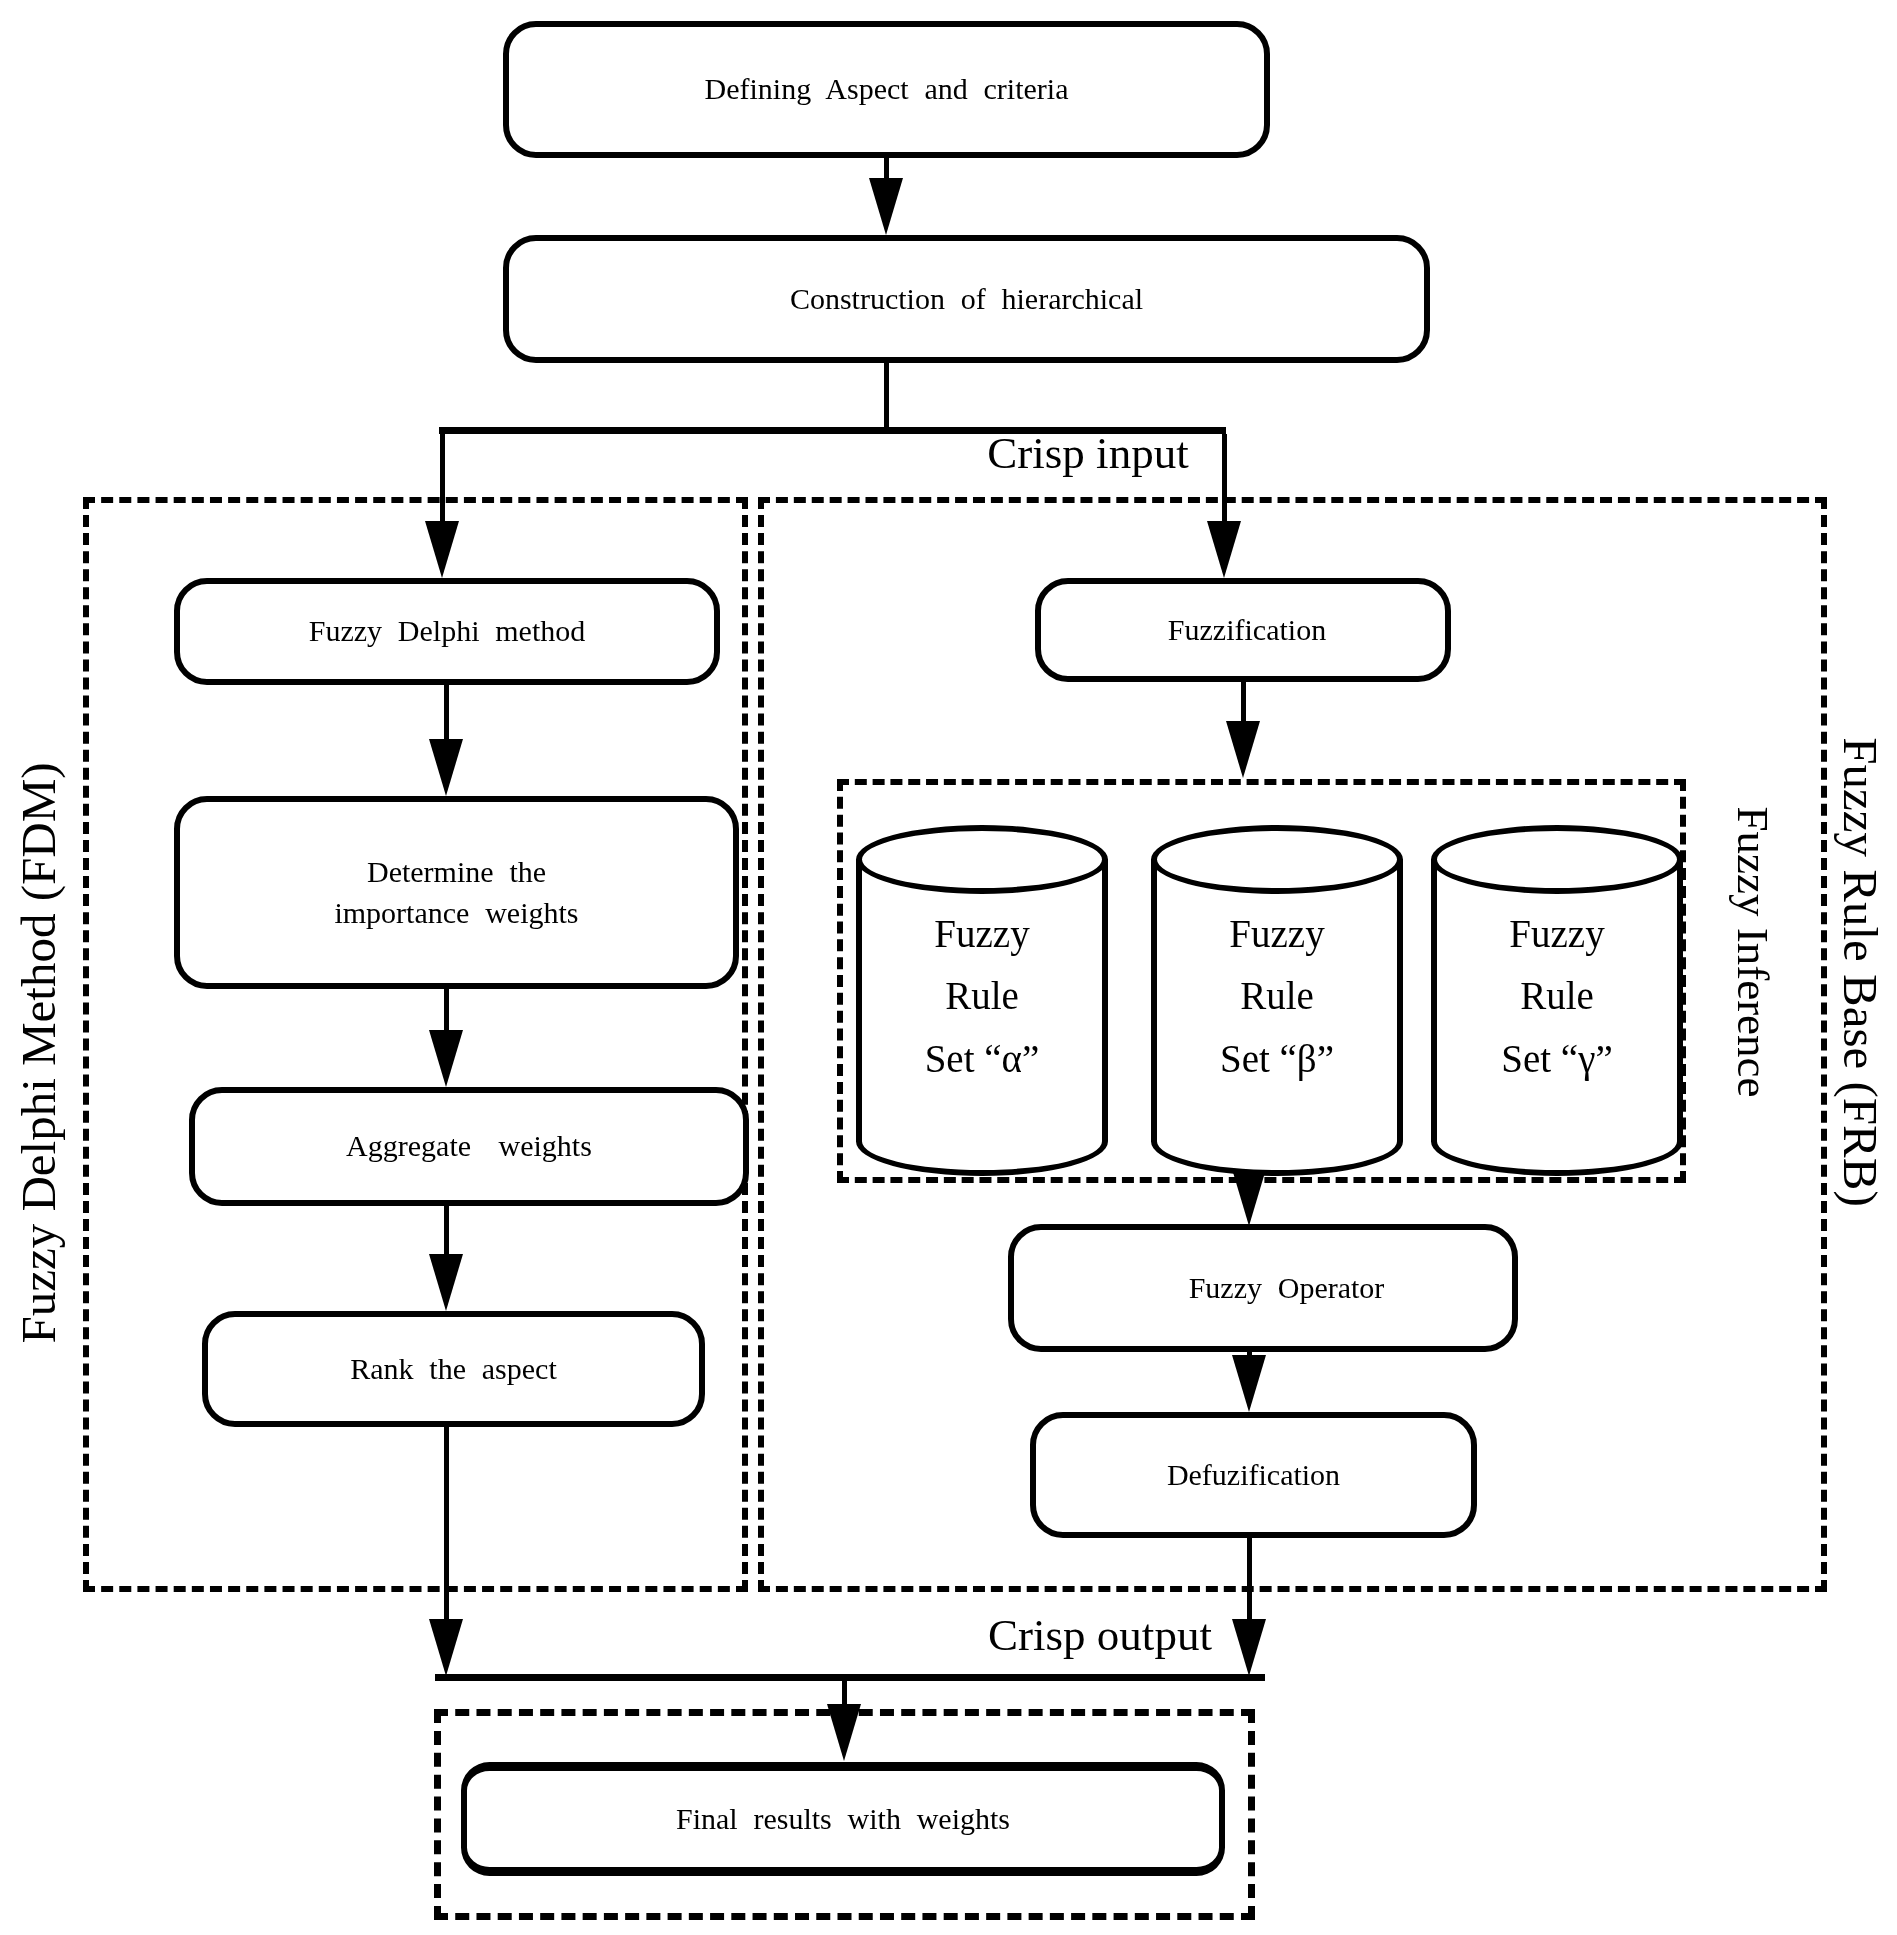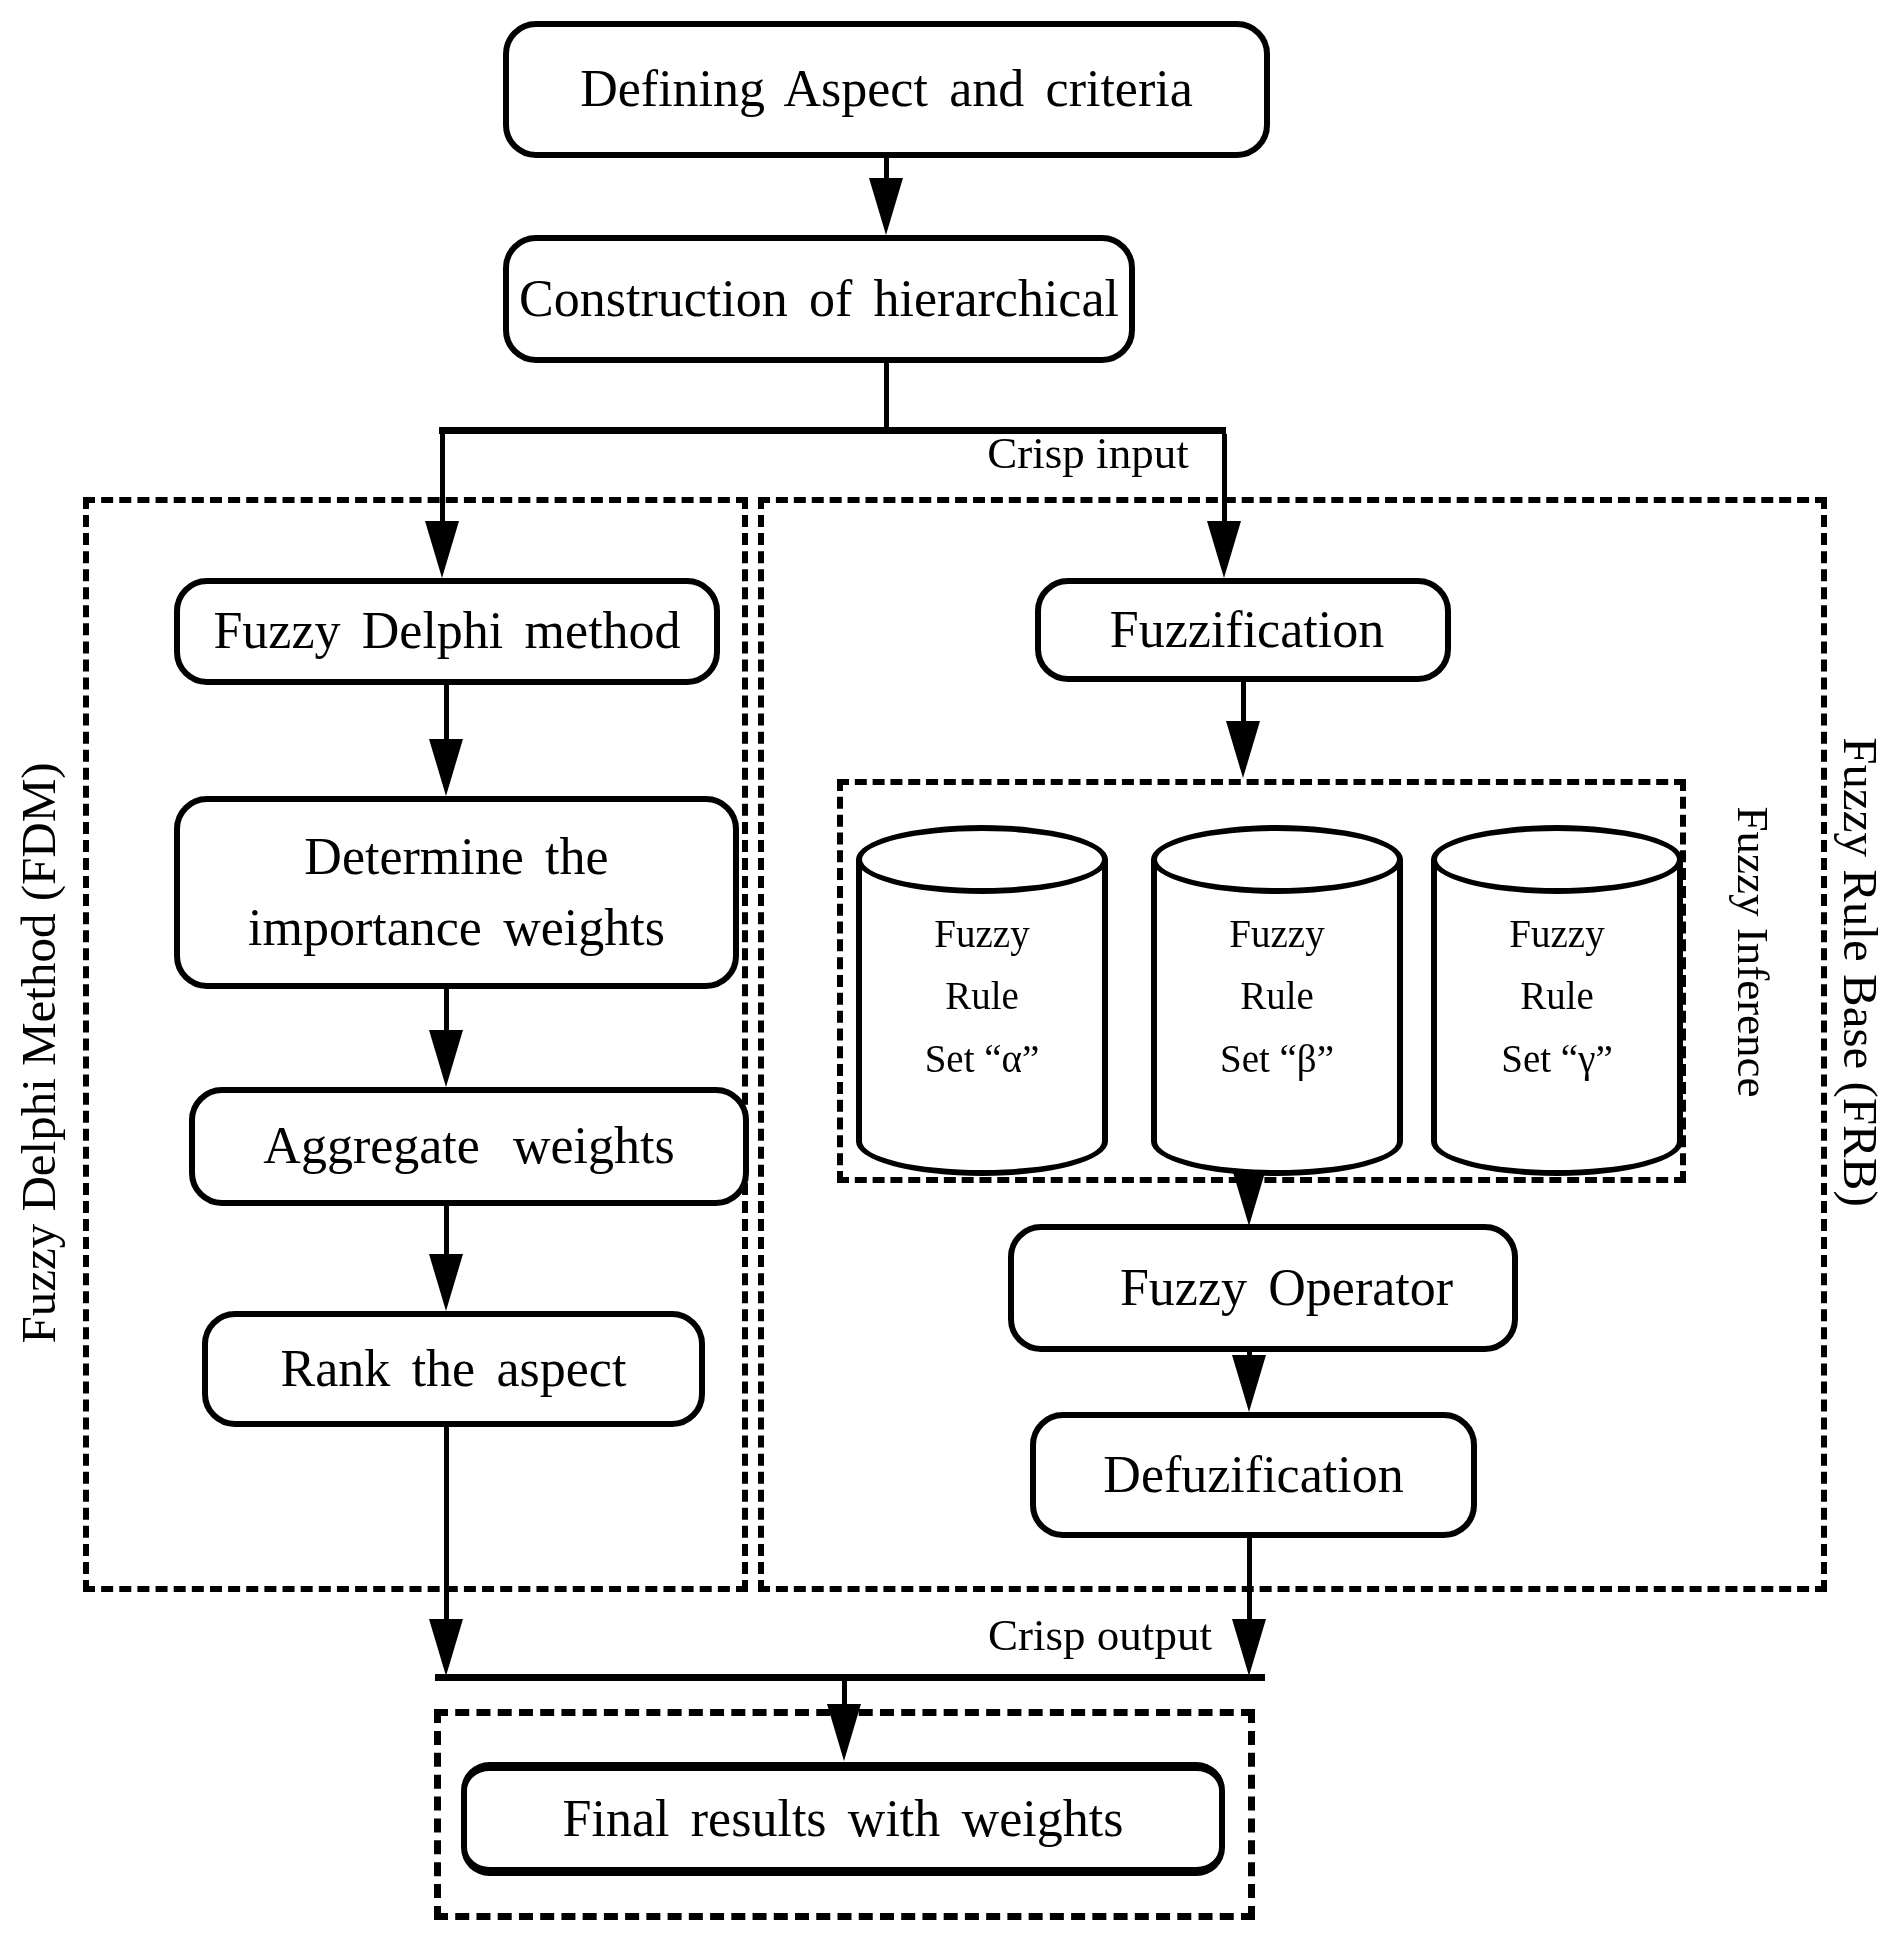--- a/index.html
+++ b/index.html
@@ -4,21 +4,21 @@
 <style>
   html,body{margin:0;padding:0;background:#fff;}
   #canvas{
     position:relative; width:1897px; height:1936px; background:#fff;
     font-family:"Liberation Serif","DejaVu Serif",serif; color:#000;
   }
   .box{
     position:absolute; box-sizing:border-box;
     border:6px solid #000; border-radius:33px; background:#fff;
     display:flex; align-items:center; justify-content:center;
-    text-align:center; font-size:52px; word-spacing:8.3px; line-height:1.35;
+    text-align:center; font-size:30px; word-spacing:8.3px; line-height:1.35;
     z-index:5;
   }
   .dotted{
     position:absolute; box-sizing:border-box;
     border:6.5px dashed #000; background:transparent; z-index:1;
   }
   .vline{ position:absolute; width:5.4px; background:#000; z-index:2; }
   .hline{ position:absolute; height:7.1px; background:#000; z-index:2; }
   .ah{
     position:absolute; width:0; height:0; z-index:3;
@@ -63,21 +63,21 @@
 <div id="canvas">
 
   <div class="dotted" style="left:83px; top:497px; width:665px; height:1095px;"></div>
   <div class="dotted" style="left:758px; top:497px; width:1069px; height:1095px;"></div>
   <div class="dotted" style="left:837px; top:779px; width:849px; height:404px;"></div>
   <div class="dotted" style="left:434px; top:1709px; width:821px; height:211px; border-width:7.1px;"></div>
 
   <div class="box" style="left:503px; top:21px; width:767px; height:137px;">
     <span>Defining Aspect and criteria</span>
   </div>
-  <div class="box" style="left:503px; top:235px; width:632px; height:128px;text-align:center;">
+  <div class="box" style="left:503px; top:235px; width:927px; height:128px;text-align:center;">
     <span>Construction of hierarchical</span>
   </div>
 
   <div class="vline" style="left:884px; top:158px; height:27px;"></div>
   <div class="ah" style="left:869px; top:178px;"></div>
 
   <div class="vline" style="left:884px; top:363px; height:70px;"></div>
   <div class="hline" style="left:439px; top:427px; width:787px;"></div>
 
   <div class="vline" style="left:440px; top:434px; height:89px;"></div>

